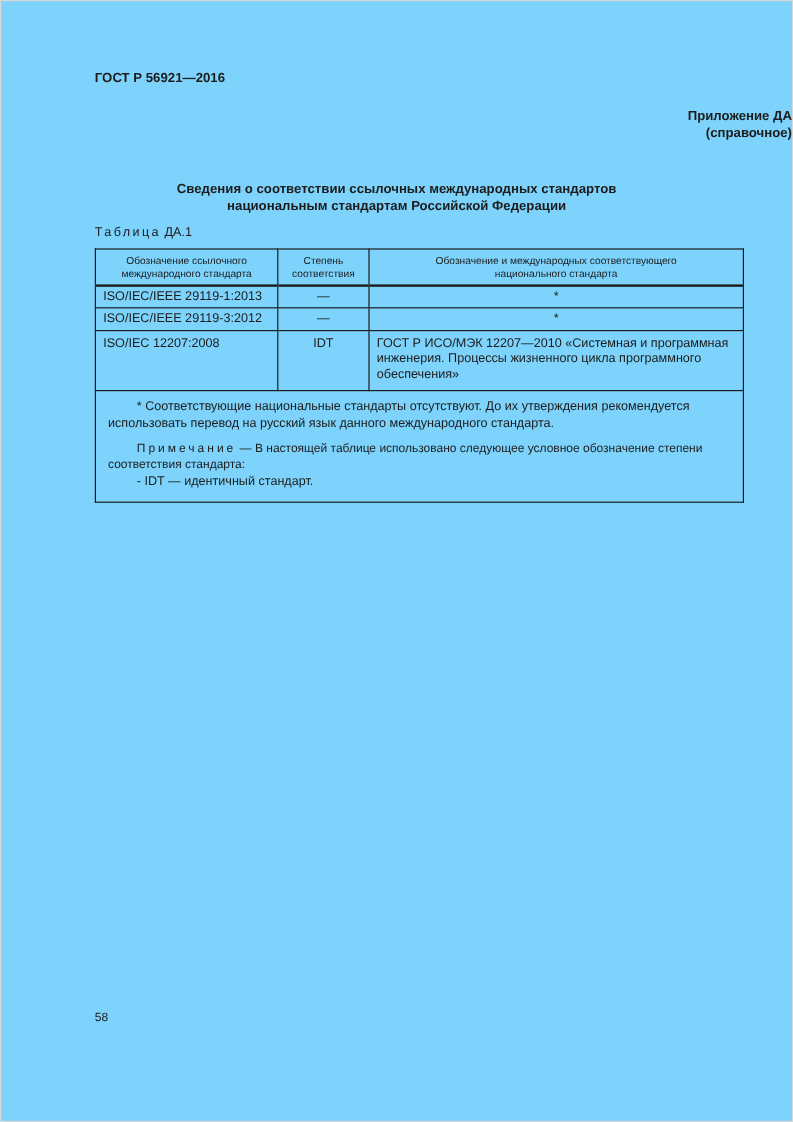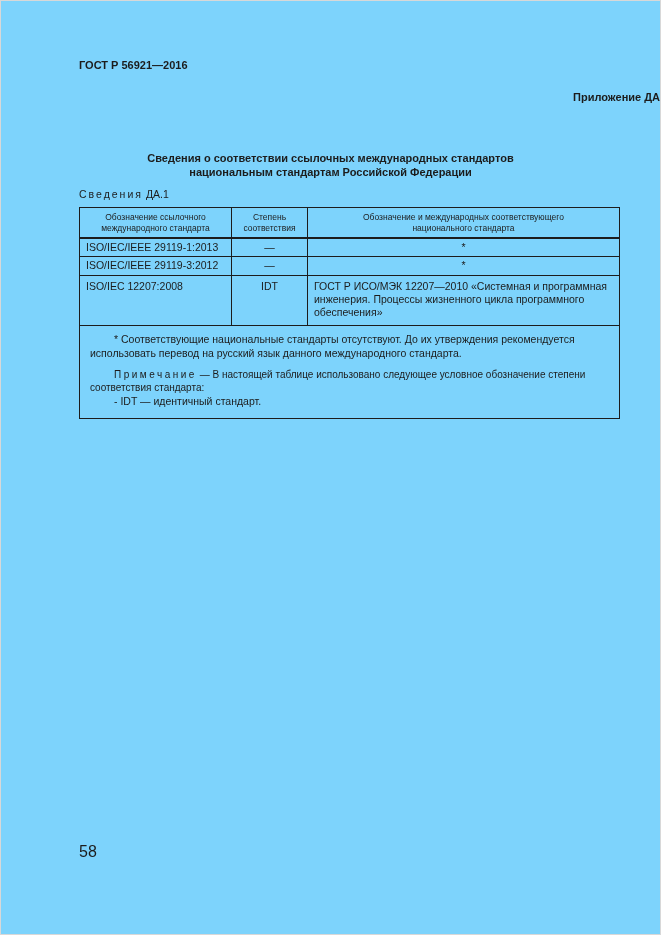--- a/index.html
+++ b/index.html
@@ -100,41 +100,42 @@
   .note-label { letter-spacing: 2.5px; }
   .note-item {
     font-size: 10.5px;
     line-height: 1.3;
     padding-left: 24px;
   }
   .page-number {
     position: absolute;
     left: 78px;
     top: 842px;
-    font-size: 16px;
+    font-size: 10px;
   }
 </style>
 </head>
 <body>
 
 <div class="page">
 
   <div class="doc-header">ГОСТ Р 56921—2016</div>
 
   <div class="appendix-block">
     <div>Приложение ДА</div>
+    <div>(справочное)</div>
   </div>
 
   <div class="section-title">
     <div>Сведения о соответствии ссылочных международных стандартов</div>
     <div>национальным стандартам Российской Федерации</div>
   </div>
 
   <div class="table-label">
-    <span class="spaced">Сведения</span>
+    <span class="spaced">Таблица</span>
     <span>ДА.1</span>
   </div>
 
   <table class="std-table">
     <colgroup>
       <col class="c0">
         <col class="c1">
         <col class="c2">
     </colgroup>
     <thead>

